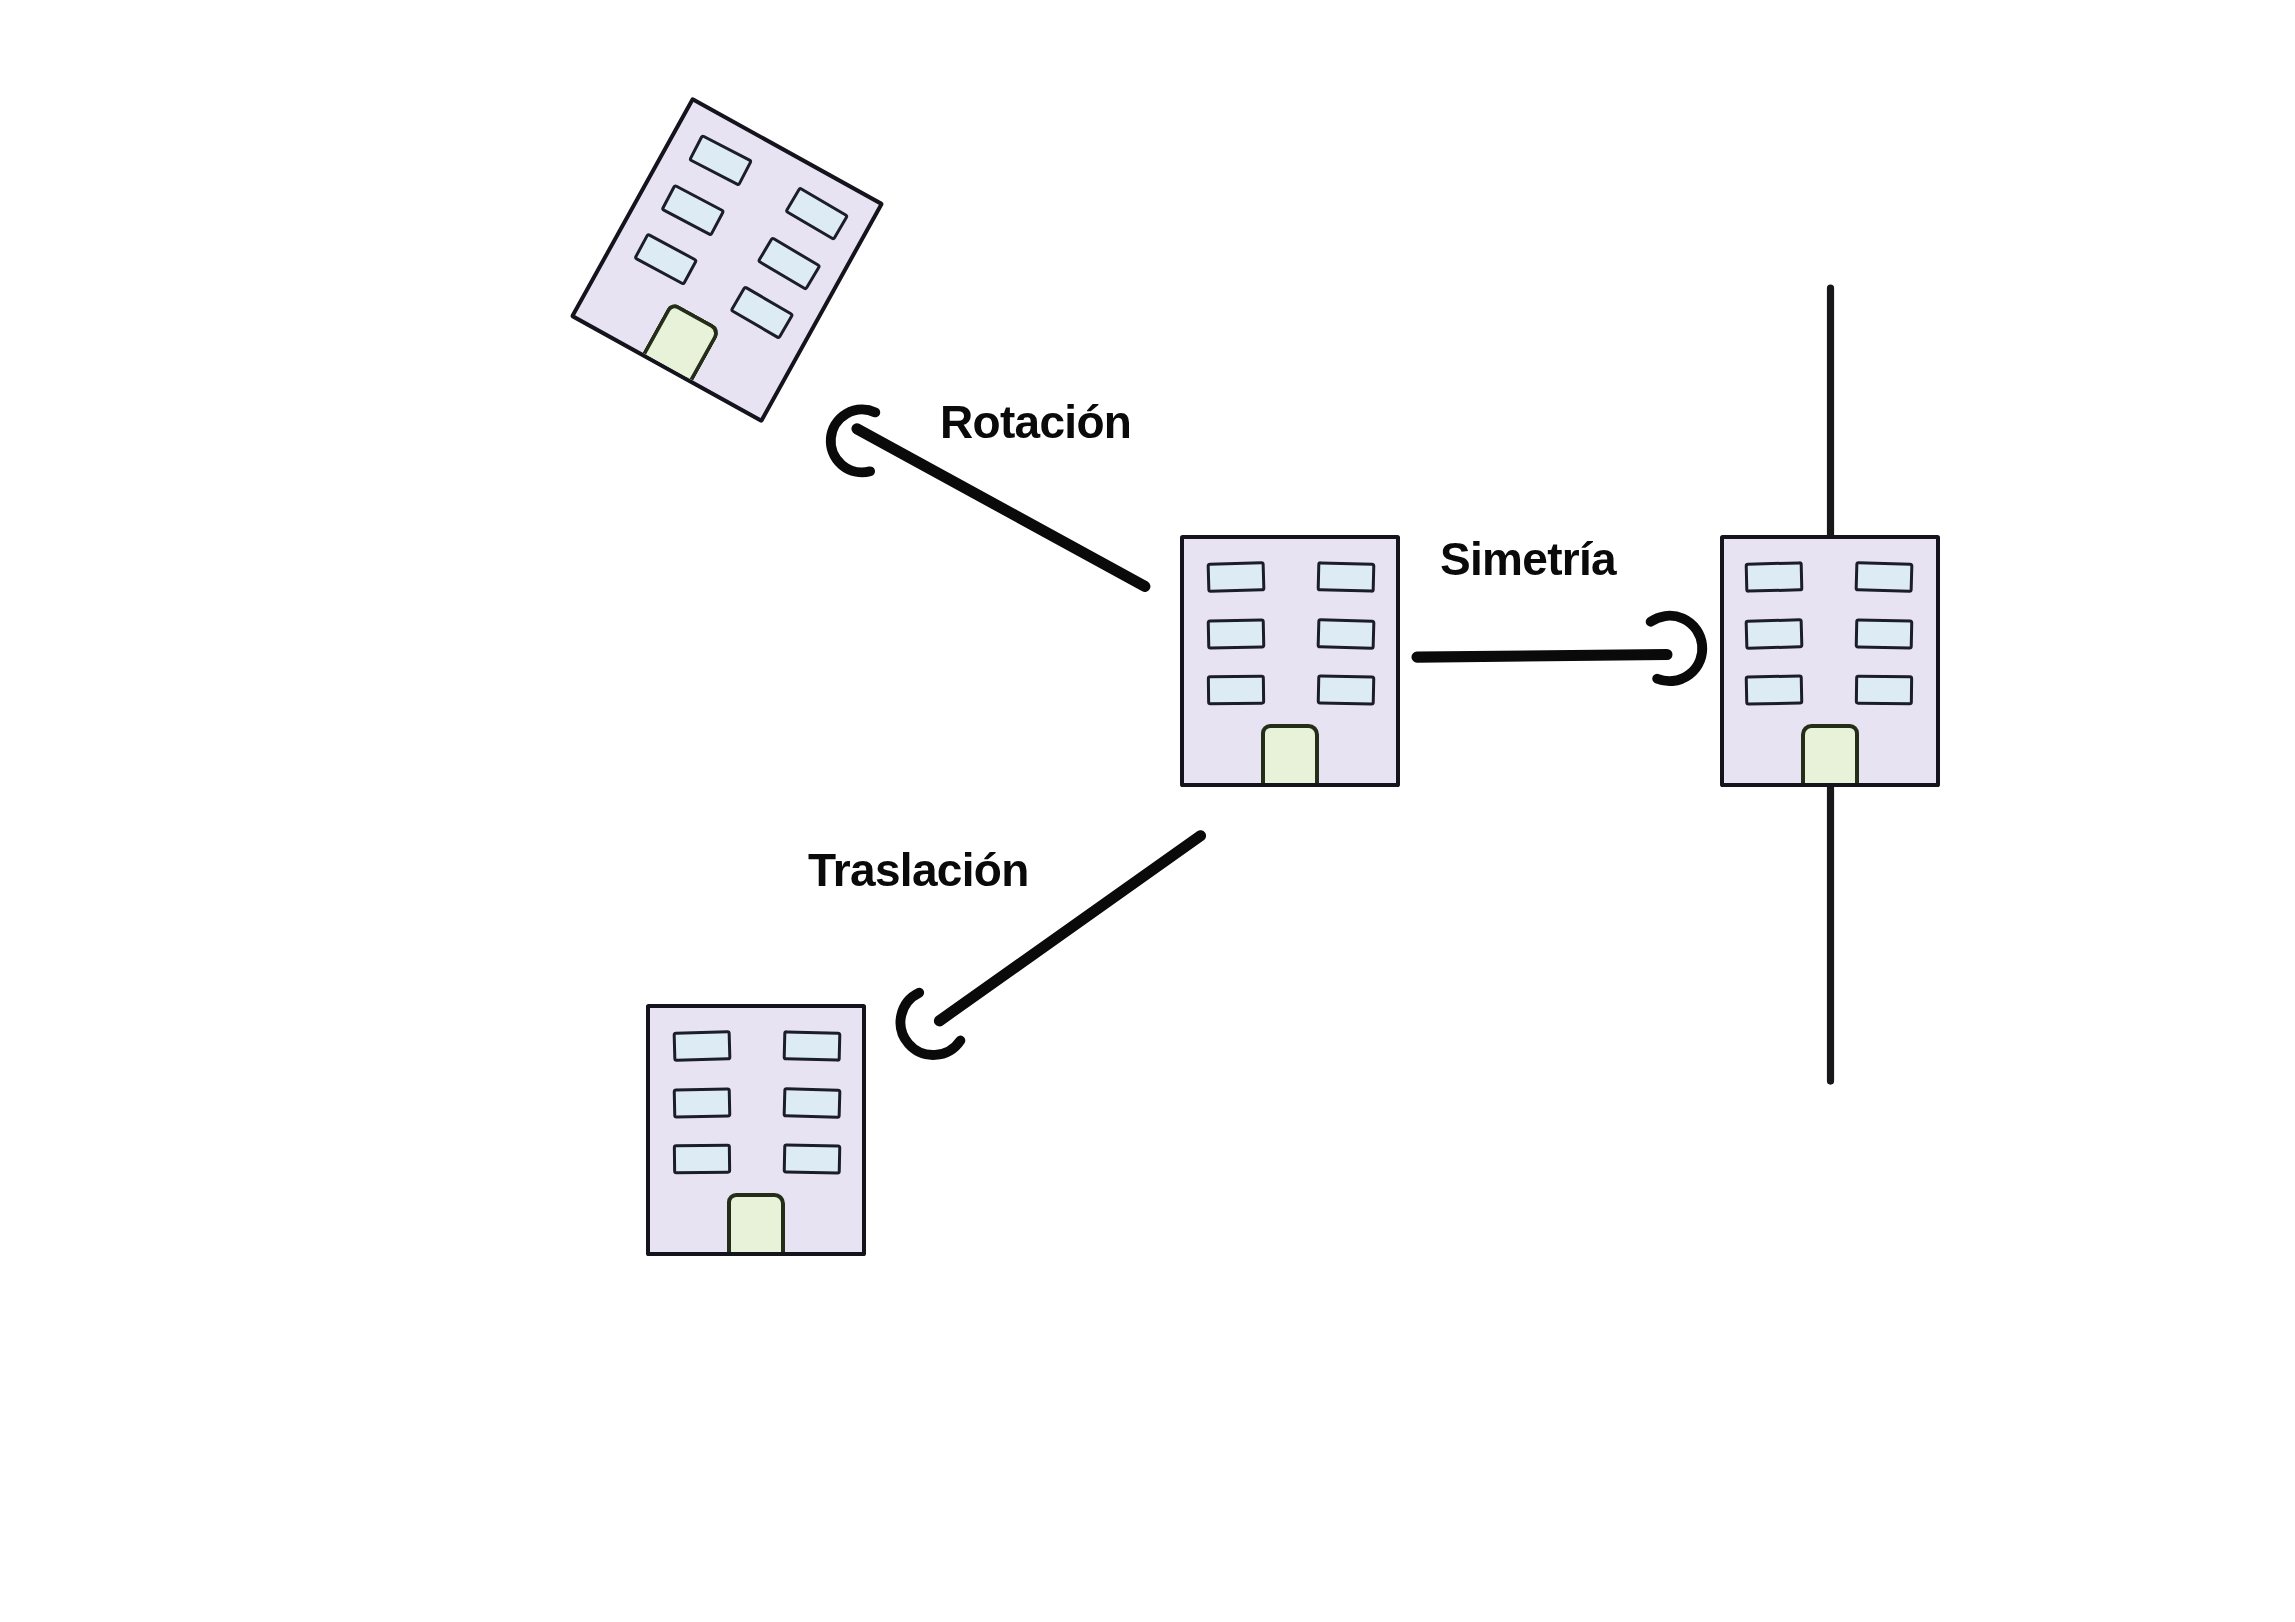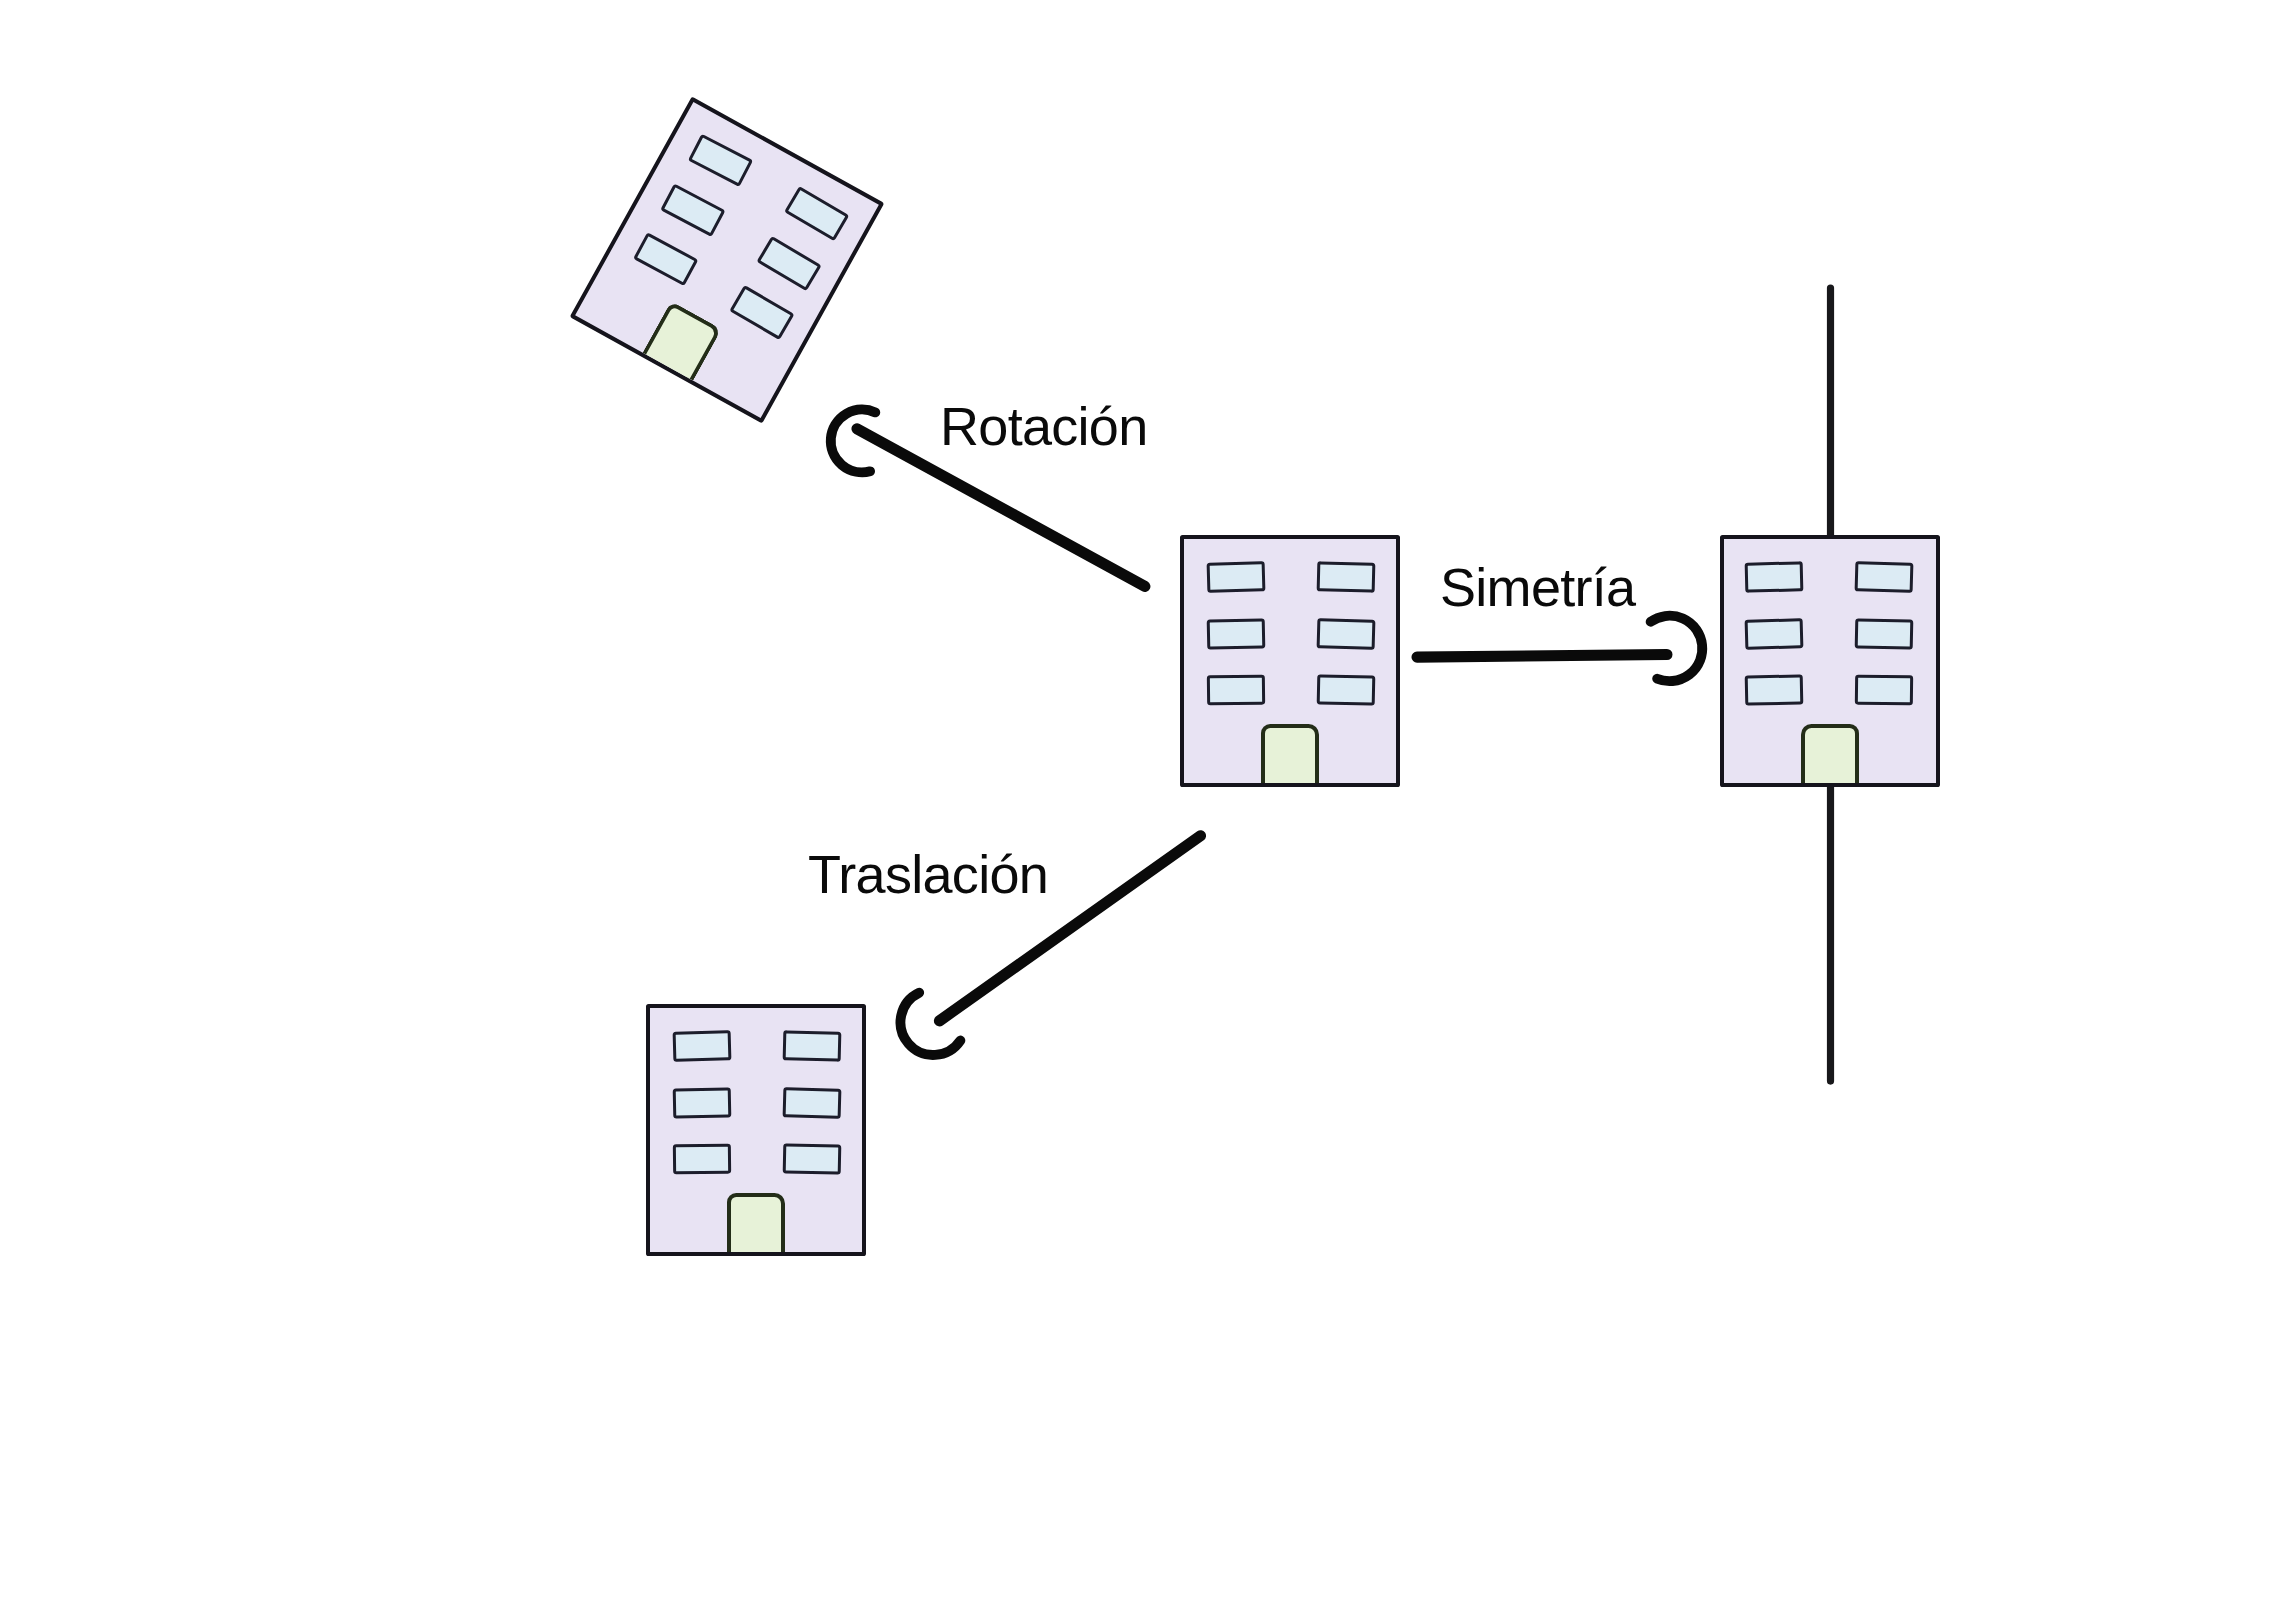--- a/index.html
+++ b/index.html
@@ -80,29 +80,29 @@
     width: 58px;
     height: 59px;
     box-sizing: border-box;
     background: var(--door-fill, #e7f2d8);
     border: 4.6px solid var(--door-outline, #232d18);
     border-bottom: none;
     border-radius: 9.2px 10.5px 0 0;
   }
   .xf-label {
     position: absolute;
-    font-weight: 400;
-    font-size: 54px;
+    font-weight: 700;
+    font-size: 46px;
     line-height: 1;
     letter-spacing: -0.7px;
     color: var(--text-color, #0a0a0a);
     white-space: nowrap;
   }
   #rotation-label    { left: 940px; top: 399px; }
-  #symmetry-label    { left: 1440px; top: 560px; }
+  #symmetry-label    { left: 1440px; top: 536px; }
   #translation-label { left: 808px; top: 847px; }
 </style>
 </head>
 <body>
 
 <div id="canvas">
 
   <svg id="arrows-layer" viewBox="0 0 3508 2480" xmlns="http://www.w3.org/2000/svg">
 
     <line class="mirror-axis" x1="2798" y1="440" x2="2798" y2="1652"></line>

